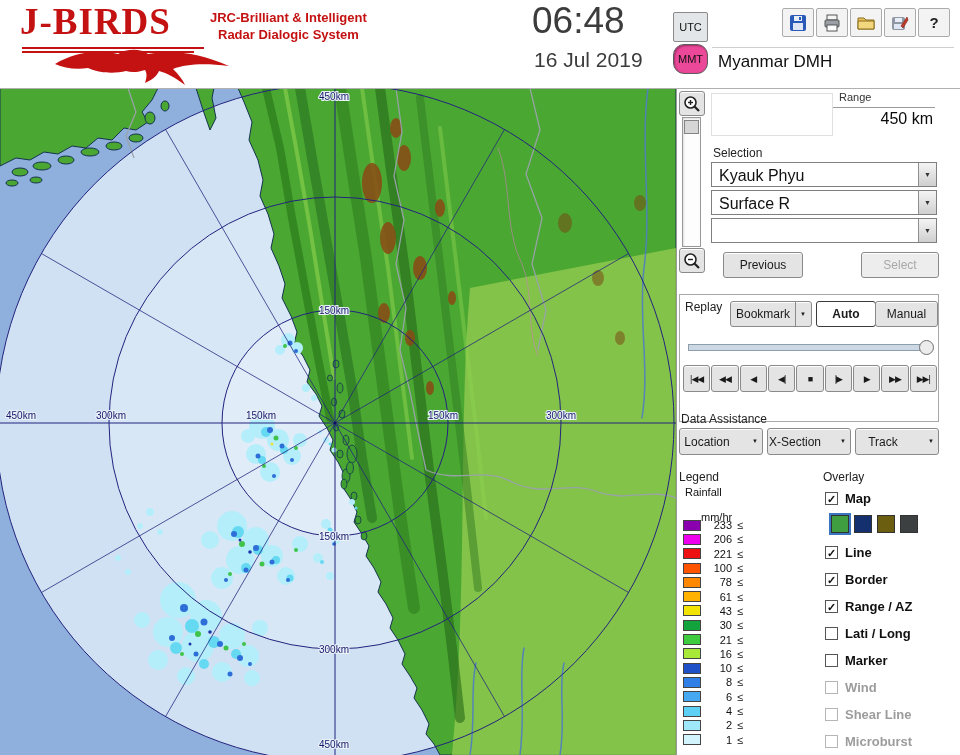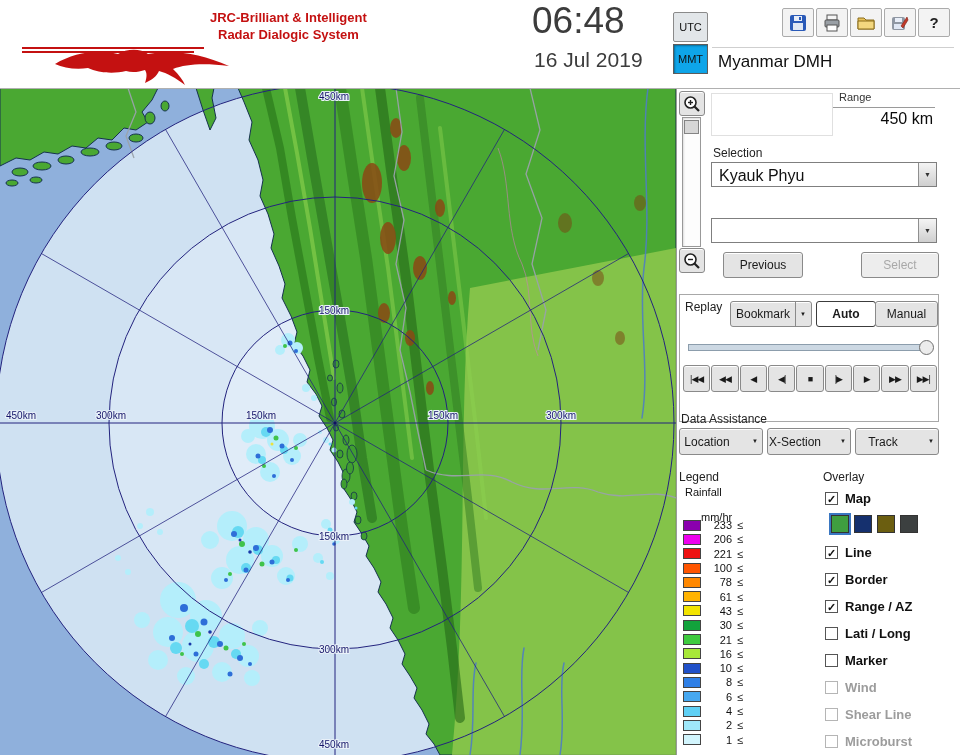--- a/index.html
+++ b/index.html
@@ -18,21 +18,21 @@
   .logo-sub2{position:absolute;left:206px;top:25px;color:#c41111;font-weight:bold;font-size:13px;}
   .eagle{position:absolute;left:40px;top:44px;}
   .warn-btn{position:absolute;left:452px;top:16px;width:66px;height:48px;background:#fcfcfc;
     border:1px solid #d6d6d6;border-right-color:#9a9a9a;border-bottom-color:#9a9a9a;
     color:#9a9a9a;font-size:13px;display:flex;align-items:center;justify-content:center;cursor:pointer;}
   .clock-time{position:absolute;left:532px;top:0px;font-size:37px;color:#3c3c3c;}
   .clock-date{position:absolute;left:534px;top:48px;font-size:21px;color:#3c3c3c;}
   .tz{position:absolute;left:673px;width:33px;height:28px;font-size:11px;display:flex;
     align-items:center;justify-content:center;cursor:pointer;color:#111;}
   .tz-utc{top:12px;background:#e2e6e9;border:1px solid #8a8a8a;border-radius:2px;}
-  .tz-mmt{top:44px;background:#0ea5e9;border:1px solid #5c5c5c;border-radius:0;
+  .tz-mmt{top:44px;background:#ec4899;border:1px solid #5c5c5c;border-radius:11px;
     box-shadow:inset 1px 1px 2px rgba(0,0,0,.35);}
   .tool-btn{position:absolute;top:8px;width:30px;height:27px;background:#f3f3f3;
     border:1px solid #ababab;border-radius:2px;display:flex;align-items:center;
     justify-content:center;cursor:pointer;}
   .help-glyph{font-weight:bold;font-size:15px;color:#222;}
   .station-sep{position:absolute;left:712px;top:47px;width:242px;height:1px;background:#cfcfcf;}
   .station{position:absolute;left:718px;top:52px;font-size:17px;color:#101010;}
 
   
   .map{position:absolute;left:0;top:88px;width:676px;height:667px;background:#8fb0dc;}
@@ -112,20 +112,21 @@
   .msw{width:18px;height:18px;border:1px solid #333;box-sizing:border-box;cursor:pointer;}
   .msw.sel{outline:2px solid #3a77c2;}
 </style>
 </head>
 <body>
 
 <div id="app">
 
   <div class="header">
     <div class="logo">
+      <div class="logo-title">J-BIRDS</div>
       <div class="logo-rule1"></div>
       <div class="logo-rule2"></div>
       <div class="logo-sub1">JRC-Brilliant &amp; Intelligent</div>
       <div class="logo-sub2">Radar  Dialogic  System</div>
       <svg class="eagle" width="180" height="40" viewBox="0 0 180 40">
         <path fill="#c41111" d="M3,18 C22,7 44,3 66,8 C74,3 88,2 96,8 C120,3 148,7 177,20
           C152,17 134,18 121,23 C127,29 131,34 133,39 C124,32 115,27 107,25
           C105,30 100,34 93,37 C95,31 95,27 93,24 C87,26 80,27 74,25
           C62,28 46,27 36,22 C24,24 12,22 3,18 Z"></path>
       </svg>
@@ -446,20 +447,24 @@
     <div class="range-thumb"></div>
     <div class="range-label">Range</div>
     <div class="range-sep"></div>
     <div class="range-value">450 km</div>
 
     <div class="sel-label">Selection</div>
     <div class="dd dd1">
       <span class="dd-text">Kyauk Phyu</span>
       <span class="dd-btn">▼</span>
     </div>
+    <div class="dd dd2">
+      <span class="dd-text">Surface R</span>
+      <span class="dd-btn">▼</span>
+    </div>
     <div class="dd dd3">
       <span class="dd-text"></span>
       <span class="dd-btn">▼</span>
     </div>
     <div class="btn prev-btn">Previous</div>
     <div class="btn select-btn disabled">Select</div>
 
     <div class="replay-box">
       <div class="replay-label">Replay</div>
       <div class="btn bm-btn">

